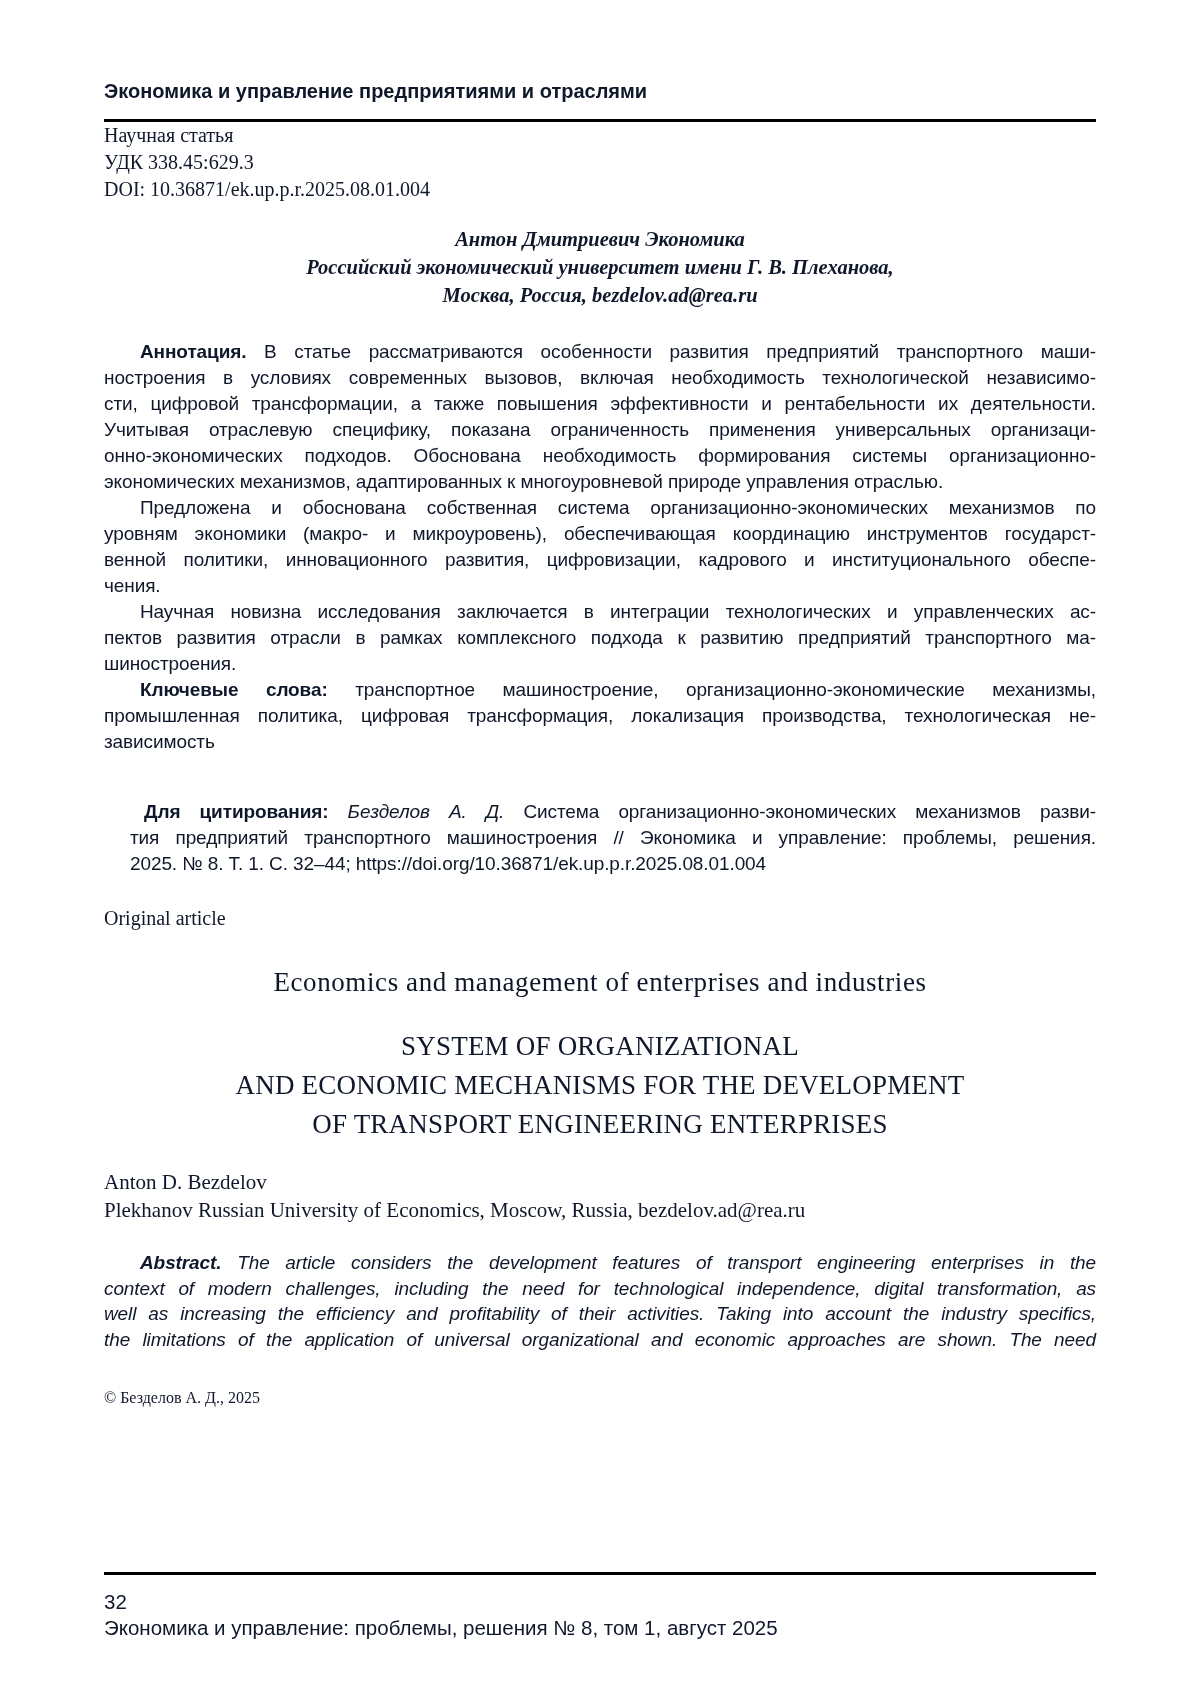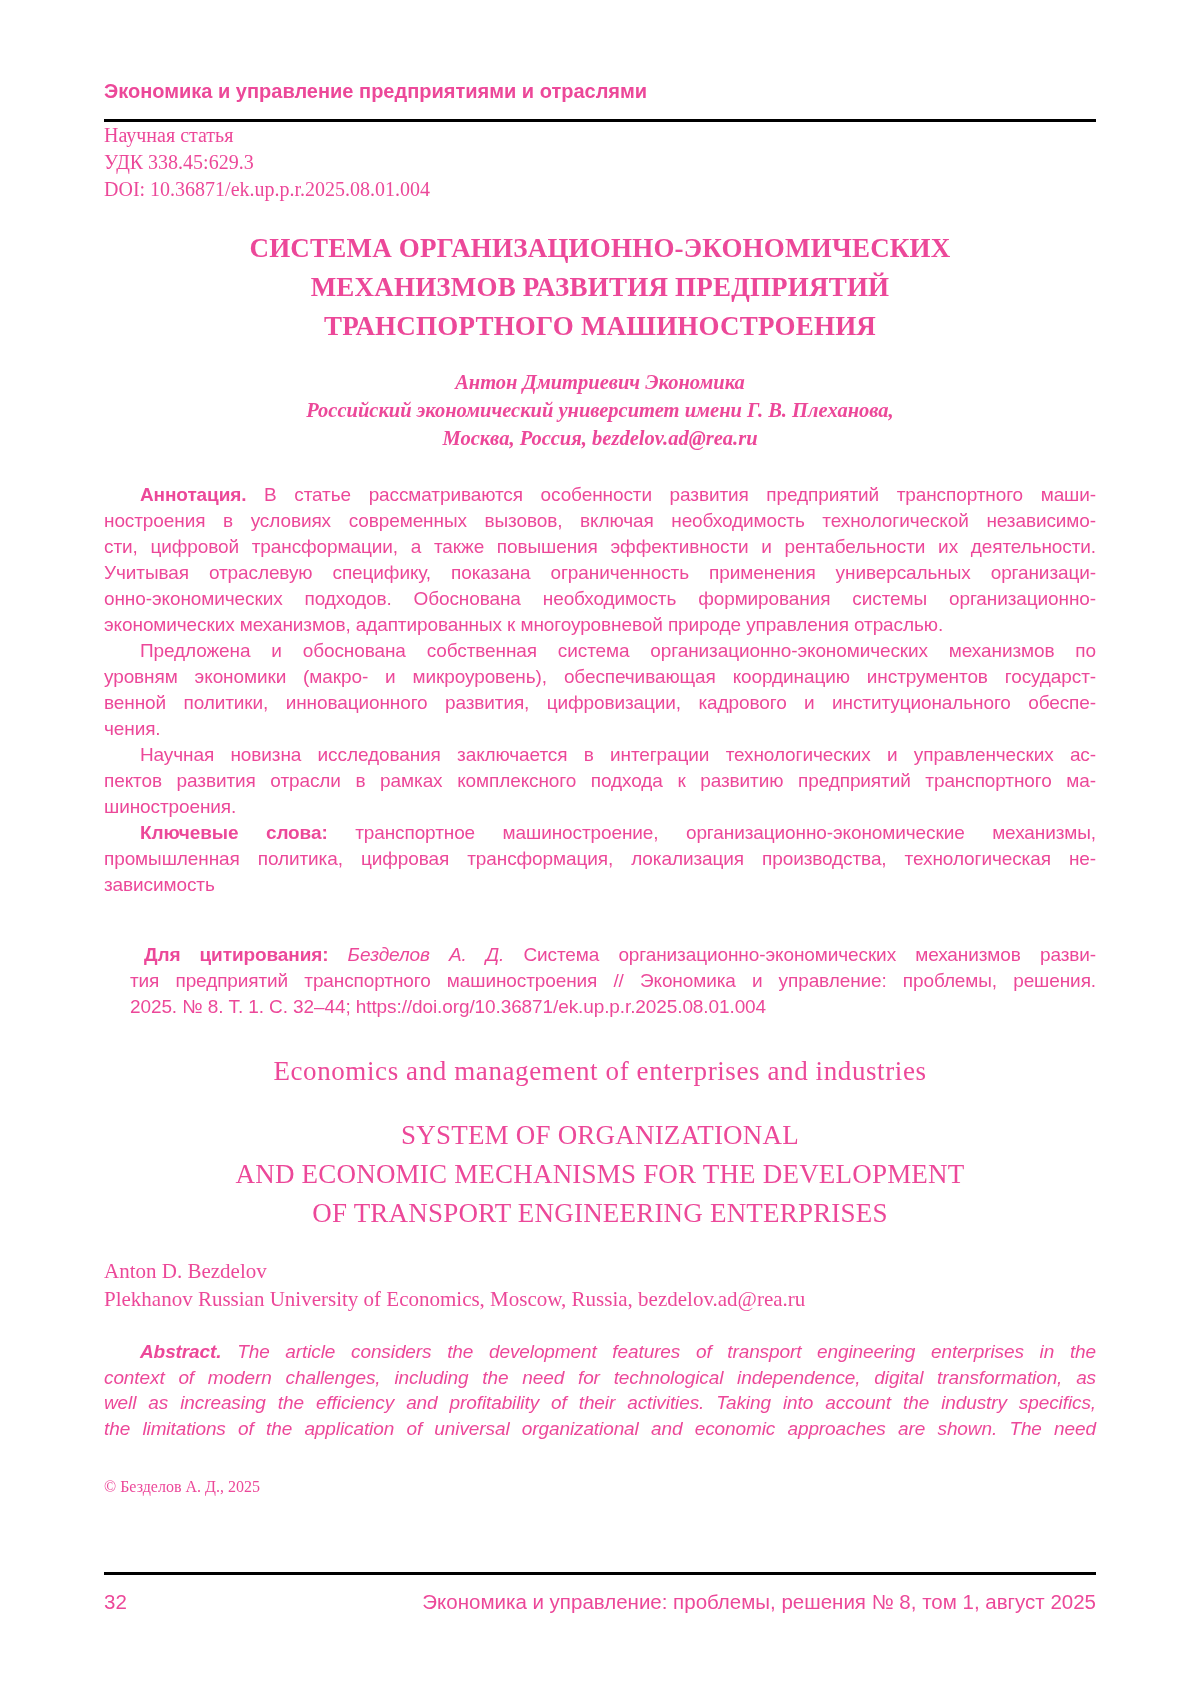--- a/index.html
+++ b/index.html
@@ -2,21 +2,21 @@
 <html lang="ru"><head>
 <meta charset="utf-8">
 <style>
   html,body{margin:0;padding:0;background:#ffffff;}
   .page{
     position:relative;
     width:1200px;height:1698px;
     box-sizing:border-box;
     padding:78px 104px 0 104px;
     background:#ffffff;
-    color:#ec4899;
+    color:#0f172a;
     overflow:hidden;
   }
   .sans{font-family:"Liberation Sans","DejaVu Sans",sans-serif;}
   .serif{font-family:"Liberation Serif","DejaVu Serif",serif;}
 
   .running-head{
     font-family:"Liberation Sans","DejaVu Sans",sans-serif;
     font-weight:bold;font-size:20px;line-height:26px;
   }
   .head-rule{border:0;border-top:3px solid #000;margin:15px 0 0 0;}
@@ -73,42 +73,37 @@
   }
   .abstract .b{font-weight:bold;}
 
   .copyright{margin-top:36px;font-size:16px;line-height:20px;}
 
   .footer{
     position:absolute;left:104px;right:104px;top:1572px;
     border-top:3px solid #000;
     padding-top:14px;
     display:flex;justify-content:space-between;align-items:baseline;
-    font-size:20.5px;line-height:26px;
+    font-size:20.5px;line-height:26px;flex-direction:column;
   }
 </style>
 </head>
 <body>
 
 <div class="page serif">
 
   <div class="running-head">Экономика и управление предприятиями и отраслями</div>
   <hr class="head-rule">
 
   <div class="meta">
     <div>Научная статья</div>
     <div>УДК 338.45:629.3</div>
     <div>DOI: 10.36871/ek.up.p.r.2025.08.01.004</div>
   </div>
 
-  <div class="title-ru">
-    <div>СИСТЕМА ОРГАНИЗАЦИОННО-ЭКОНОМИЧЕСКИХ</div>
-    <div>МЕХАНИЗМОВ РАЗВИТИЯ ПРЕДПРИЯТИЙ</div>
-    <div>ТРАНСПОРТНОГО МАШИНОСТРОЕНИЯ</div>
-  </div>
 
   <div class="author-ru">
     <div>Антон Дмитриевич Экономика</div>
     <div>Российский экономический университет имени Г. В. Плеханова,</div>
     <div>Москва, Россия, bezdelov.ad@rea.ru</div>
   </div>
 
   <div class="body-text sans">
     <div>
       <div class="jl ind"><span class="b">Аннотация.</span> <span>В статье рассматриваются особенности развития предприятий транспортного маши-</span></div>
@@ -135,20 +130,21 @@
       <div class="jl end">зависимость</div>
     </div>
   </div>
 
   <div class="citation sans">
     <div class="jl first"><span class="b">Для цитирования:</span> <span class="i">Безделов А. Д.</span> <span>Система организационно-экономических механизмов разви-</span></div>
     <div class="jl">тия предприятий транспортного машиностроения // Экономика и управление: проблемы, решения.</div>
     <div class="jl end">2025. № 8. Т. 1. С. 32–44; https://doi.org/10.36871/ek.up.p.r.2025.08.01.004</div>
   </div>
 
+  <div class="original-article">Original article</div>
 
   <div class="section-en">Economics and management of enterprises and industries</div>
 
   <div class="title-en">
     <div>SYSTEM OF ORGANIZATIONAL</div>
     <div>AND ECONOMIC MECHANISMS FOR THE DEVELOPMENT</div>
     <div>OF TRANSPORT ENGINEERING ENTERPRISES</div>
   </div>
 
   <div class="author-en">

